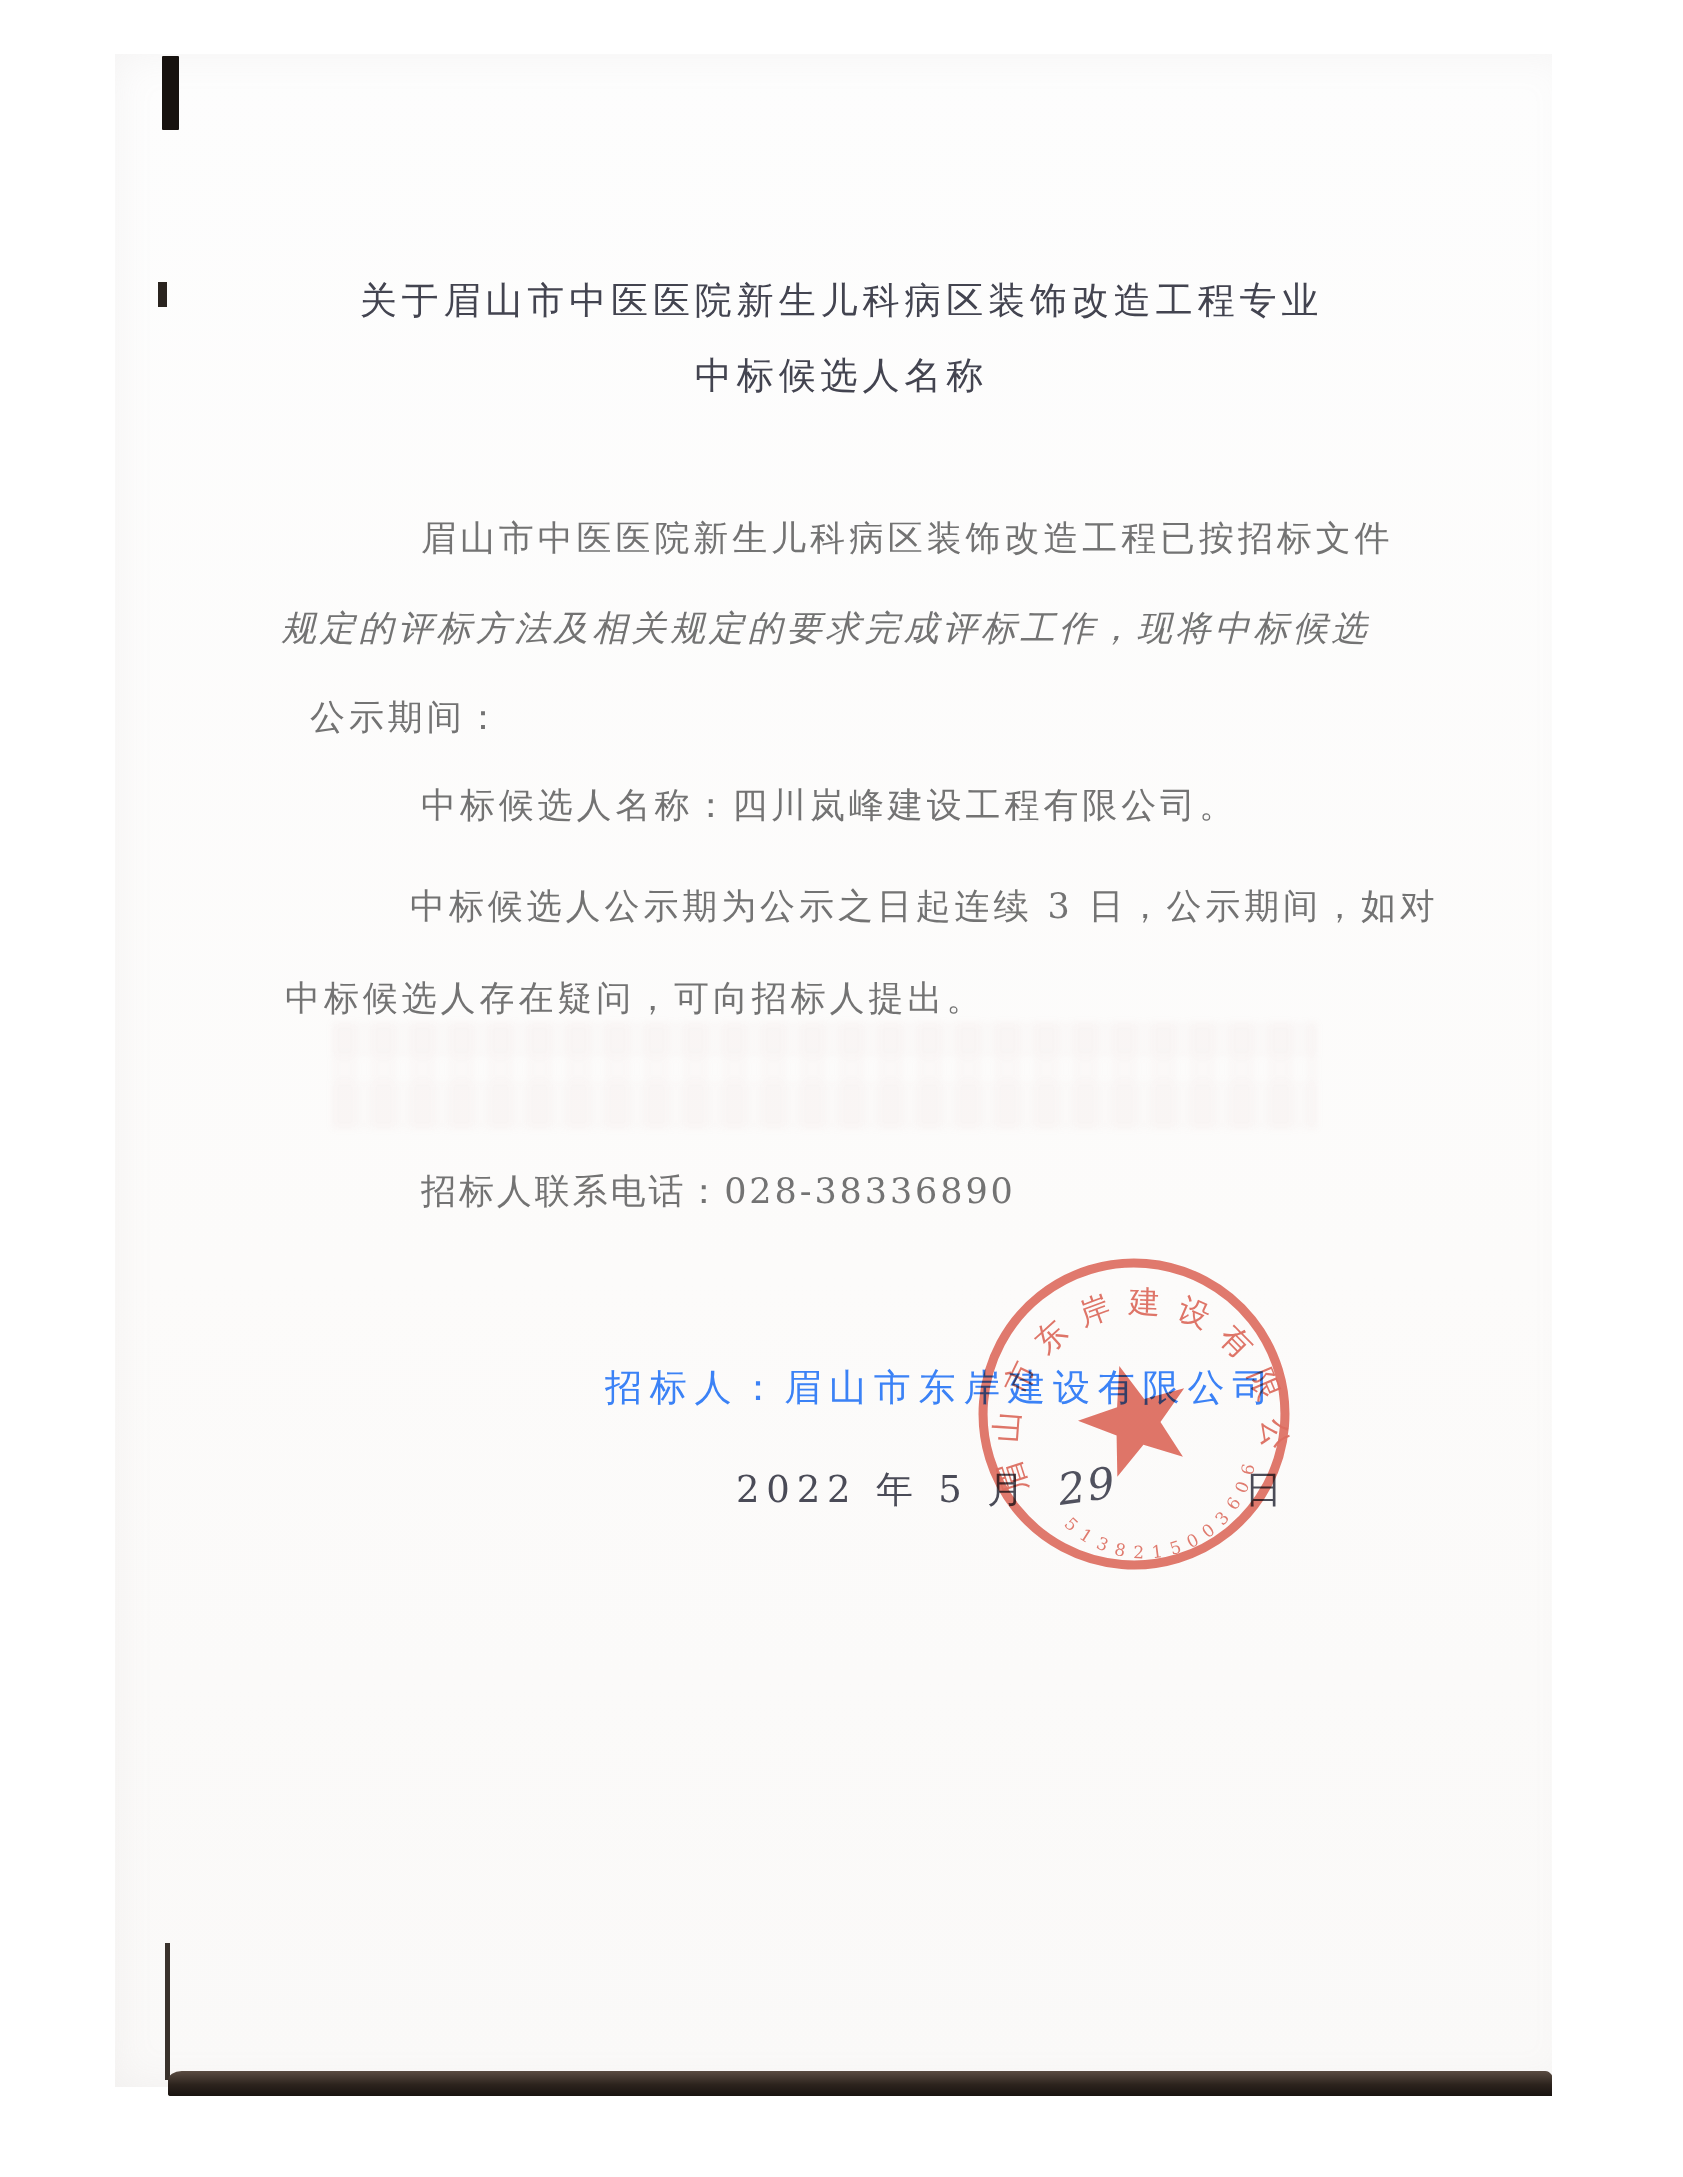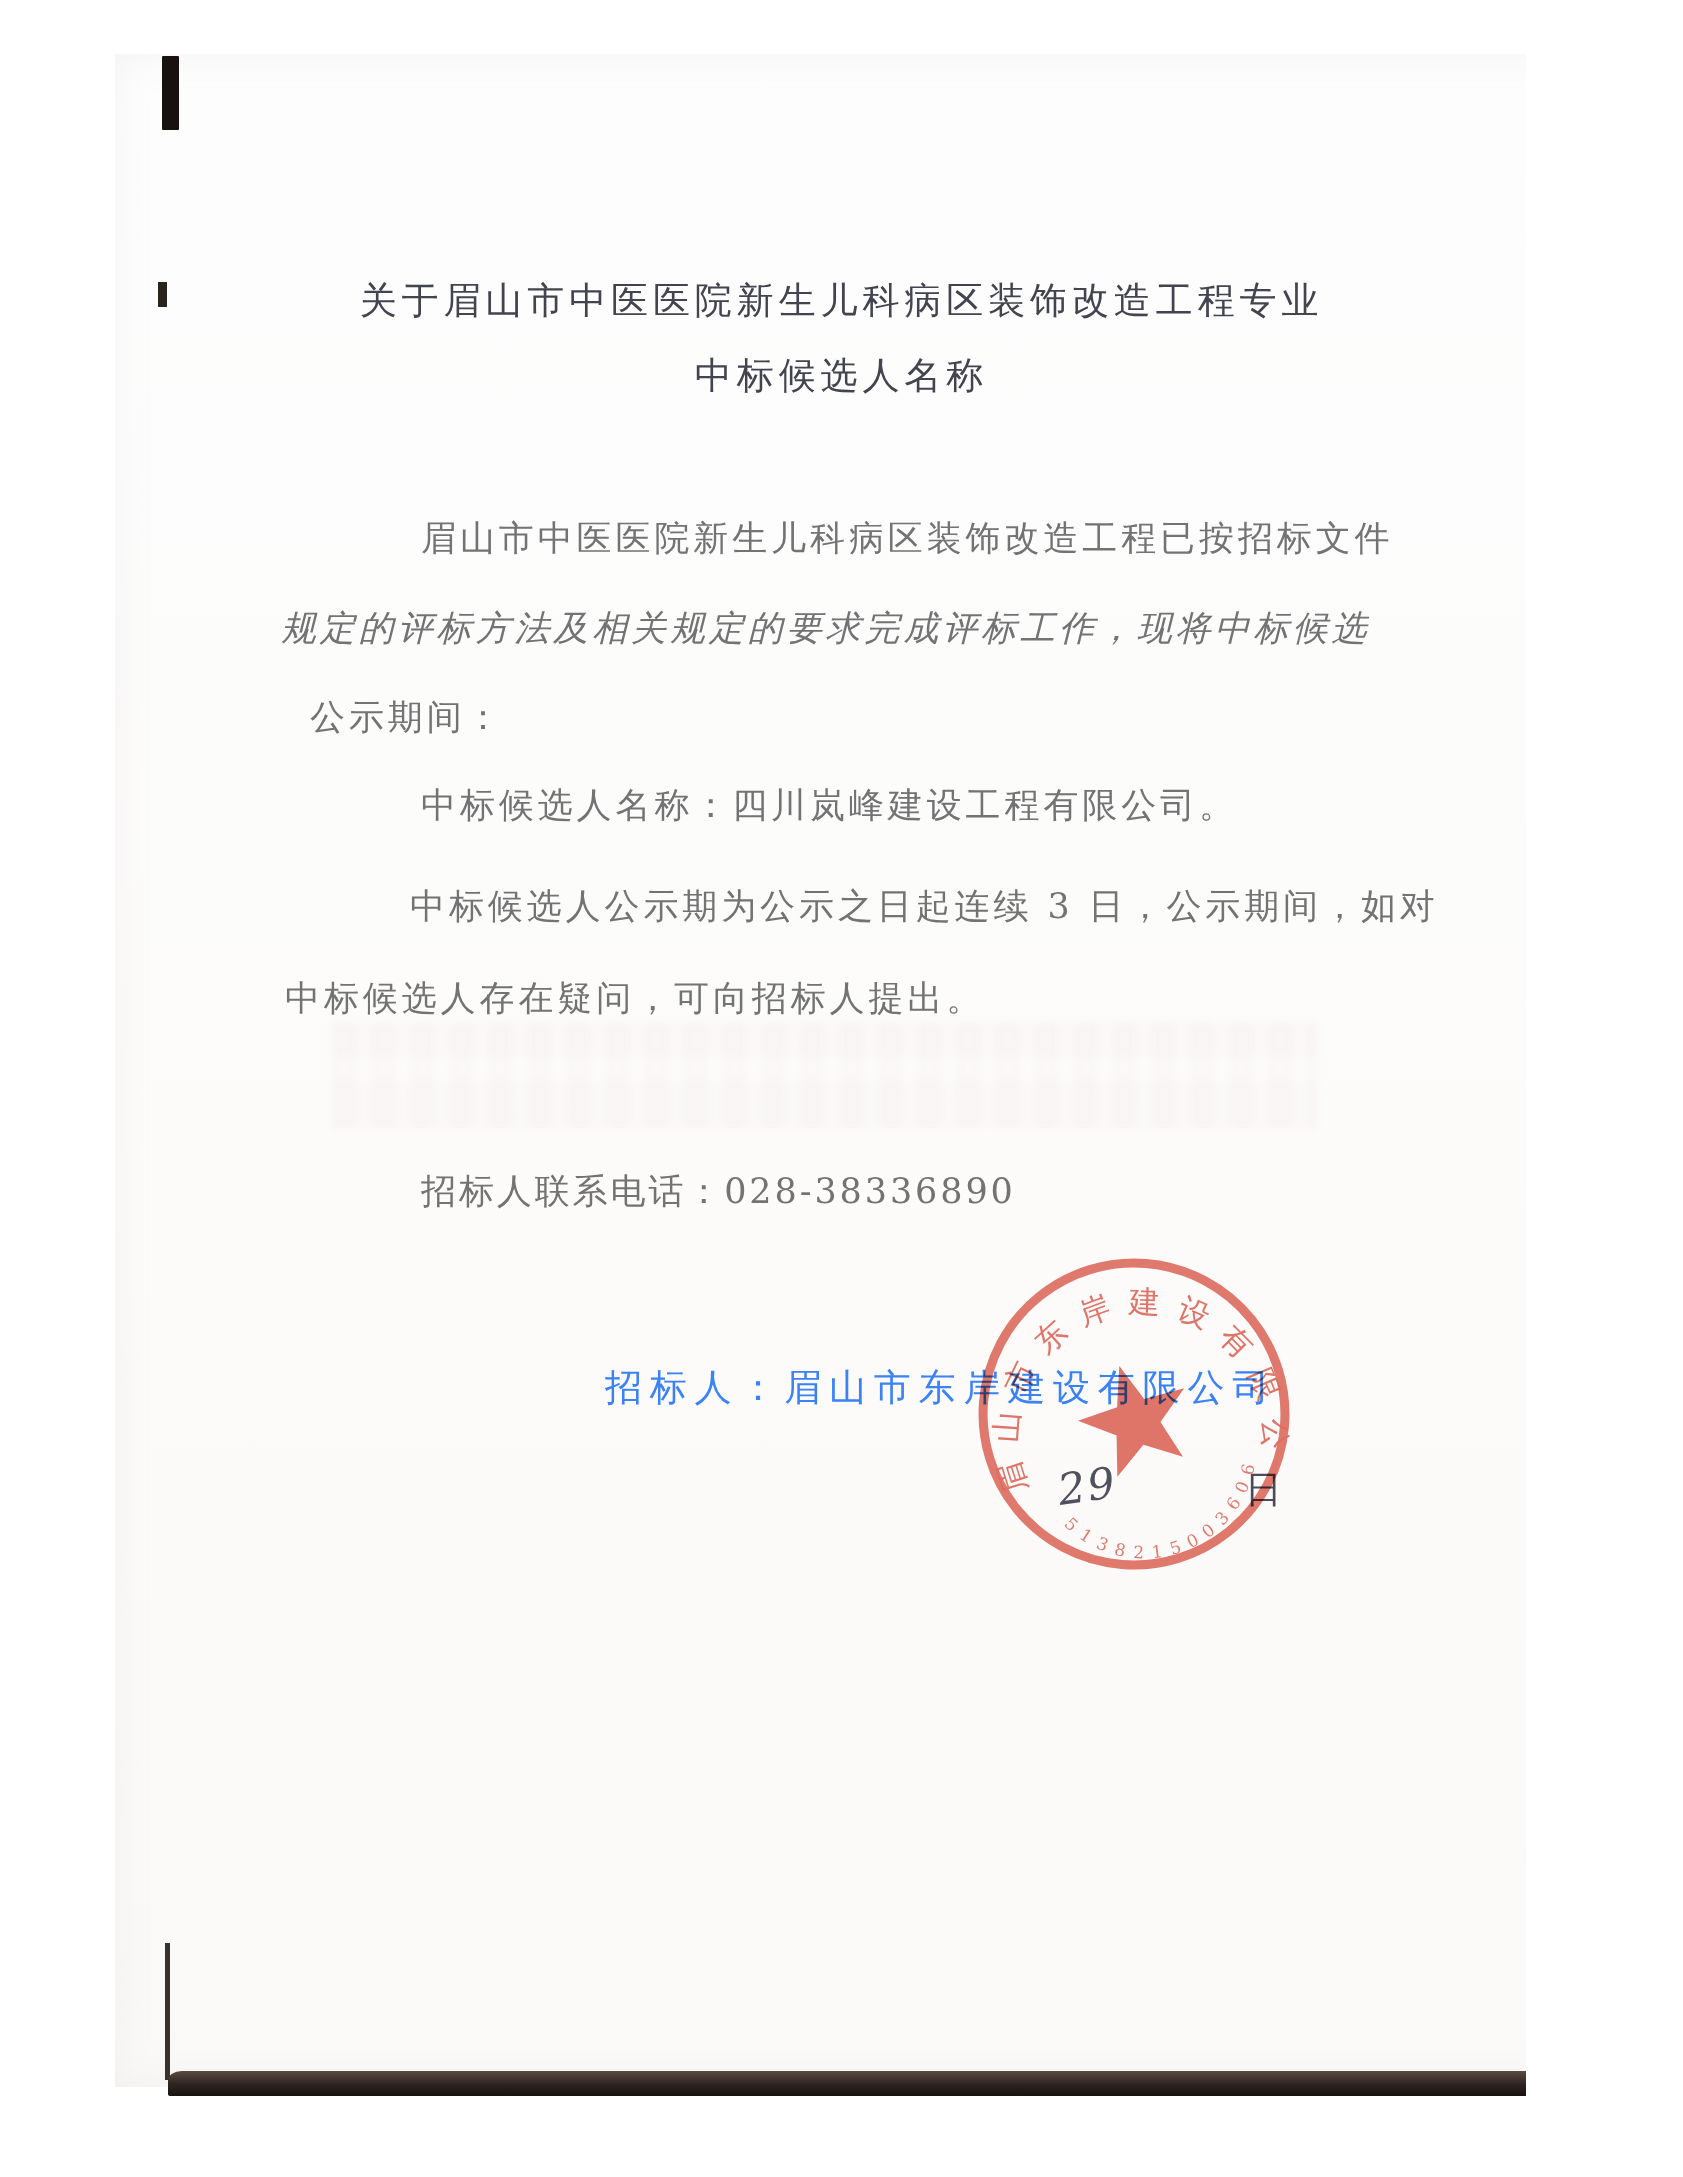--- a/index.html
+++ b/index.html
@@ -1,19 +1,20 @@
 <!DOCTYPE html>
 <html><head>
 <meta charset="utf-8">
 <style>
   html,body{margin:0;padding:0;background:#ffffff;}
   .canvas{
     position:relative;width:1526px;height:2178px;overflow:hidden;
     background:#ffffff;
     font-family:"DejaVu Serif","Liberation Serif",serif;
+    padding-left:26px;
   }
   .paper{
     position:absolute;left:115px;top:54px;width:1457px;height:2033px;
     background:linear-gradient(180deg,#fdfdfd 0%,#fcfbfa 60%,#faf9f8 100%);
     box-shadow:inset 0 0 39px rgba(180,175,170,.12);
   }
   .line{position:absolute;white-space:nowrap;font-size:35px;letter-spacing:3.9px;color:#737373;}
   .title{
     position:absolute;left:0;width:1683px;text-align:center;
     font-size:37px;letter-spacing:4.9px;color:#434450;white-space:nowrap;
@@ -70,20 +71,21 @@
   <div class="line" style="left:421px;top:515px;">眉山市中医医院新生儿科病区装饰改造工程已按招标文件</div>
   <div class="line" style="left:281px;top:605px;font-style:italic;">规定的评标方法及相关规定的要求完成评标工作，现将中标候选</div>
   <div class="line" style="left:310px;top:694px;">公示期间：</div>
   <div class="line" style="left:421px;top:782px;">中标候选人名称：四川岚峰建设工程有限公司。</div>
   <div class="line" style="left:410px;top:883px;">中标候选人公示期为公示之日起连续 3 日，公示期间，如对</div>
   <div class="line" style="left:285px;top:975px;">中标候选人存在疑问，可向招标人提出。</div>
   <div class="line" style="left:421px;top:1168px;letter-spacing:2.9px;">招标人联系电话：028-38336890</div>
 
   <div class="sig-line">招标人：眉山市东岸建设有限公司</div>
   <div class="date-line">
+    <span class="date-prefix">2022 年 5 月</span>
     <span class="date-day">29</span>
     <span class="date-suffix">日</span>
   </div>
 
   <div class="stamp">
     <svg viewBox="0 0 320 320" width="322" height="322">
       <defs>
         <path id="arcTop" d="M 42 218 A 123 123 0 1 1 278 218" fill="none"></path>
         <path id="arcBottom" d="M 55 232 A 112 112 0 0 0 265 232" fill="none"></path>
       </defs>

